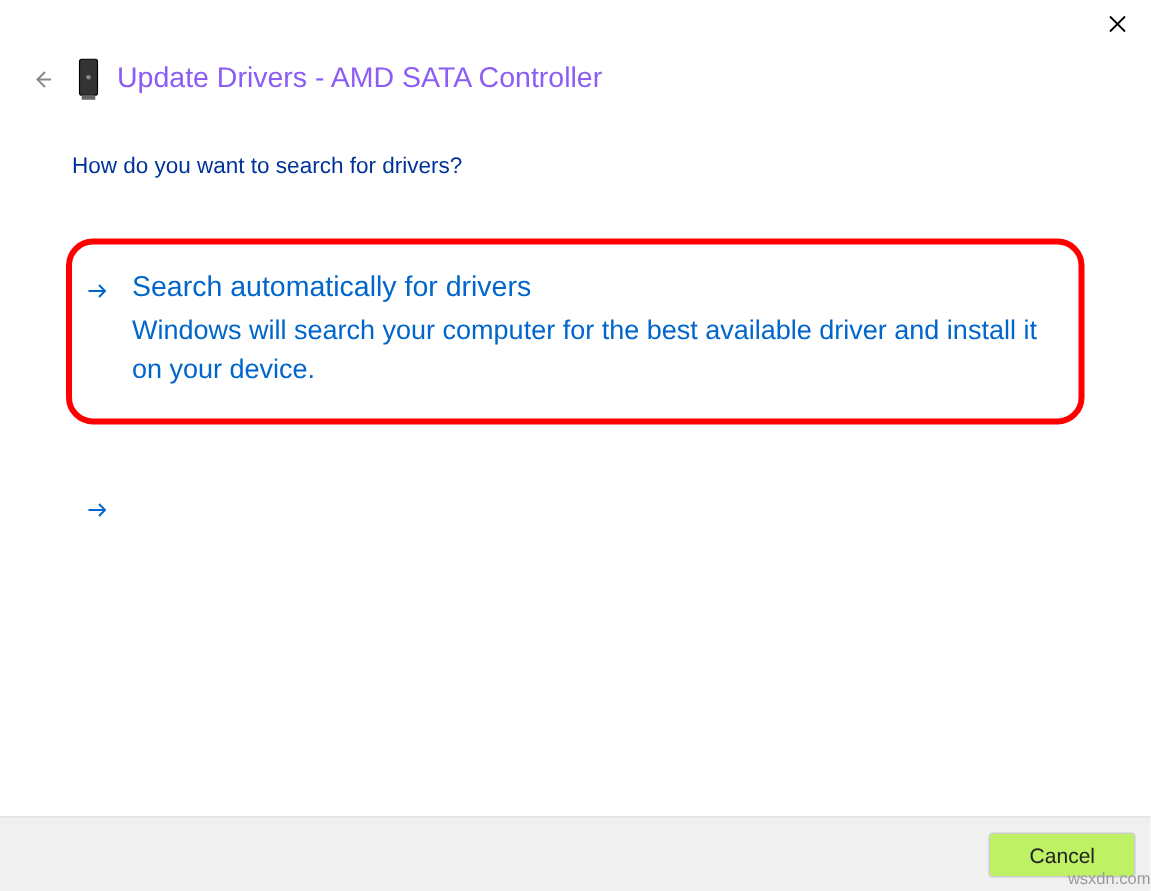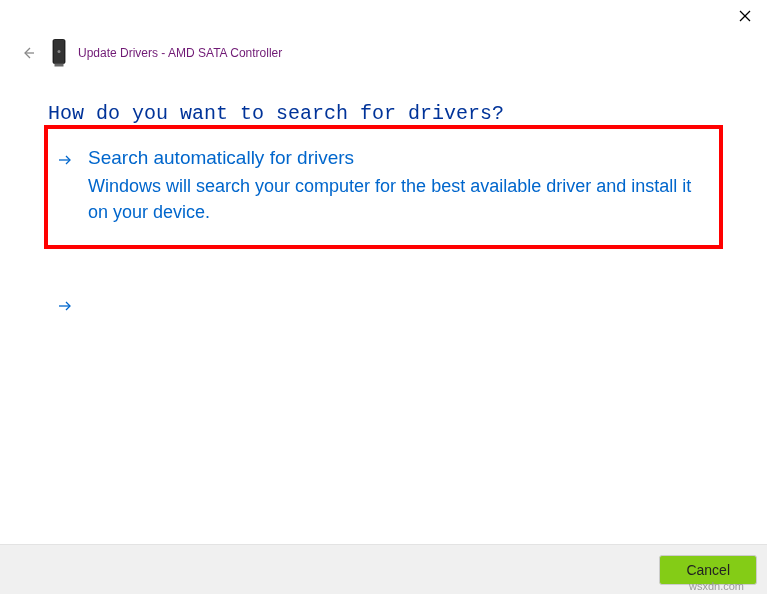--- a/index.html
+++ b/index.html
@@ -61,40 +61,41 @@
       height: 14px;
     }
     .device-icon {
       width: 18px;
       height: 22px;
       display: flex;
       align-items: center;
       justify-content: center;
     }
     .window-title {
-      font-size: 12px;
-      color: #701a75;
+      font-size: 19px;
+      color: #8b5cf6;
       margin-left: -4px;
     }
     .content {
       flex: 1;
       padding: 28px 48px 0 48px;
     }
     .question {
-      font-size: 20px;
+      font-size: 15px;
       color: #003399;
       font-weight: 400;
-      font-family: Liberation Mono, monospace;
+      margin-bottom: 40px;
     }
     .option {
       display: flex;
       align-items: flex-start;
       gap: 16px;
       padding: 18px 14px 20px 10px;
       cursor: pointer;
+      border-radius: 18px;
     }
     .option.highlighted {
       border: 4px solid #ff0000;
       margin-left: -4px;
       margin-right: -4px;
       padding: 18px 14px 20px 10px;
     }
     .option-arrow {
       width: 14px;
       height: 14px;
@@ -126,33 +127,33 @@
     .footer {
       height: 50px;
       background: #f0f0f0;
       display: flex;
       justify-content: flex-end;
       align-items: center;
       padding-right: 10px;
       border-top: 1px solid #e3e3e3;
     }
     .cancel-btn {
-      background: #84cc16;
+      background: #bef264;
       border: 1px solid #cccccc;
       border-radius: 3px;
       padding: 6px 26px;
       font-size: 14px;
       font-family: inherit;
       cursor: pointer;
       color: #222;
     }
     .watermark {
       position: absolute;
       bottom: 2px;
-      right: 23px;
+      right: 0;
       font-size: 11px;
       color: #9a9a9a;
     }
   </style>
 </head>
 <body>
 
 <div class="window">
 
   <div class="titlebar">

